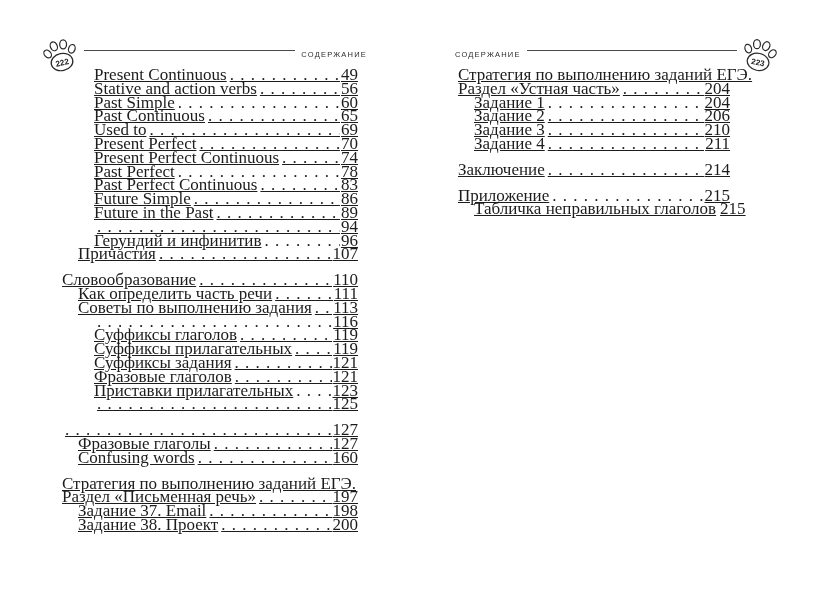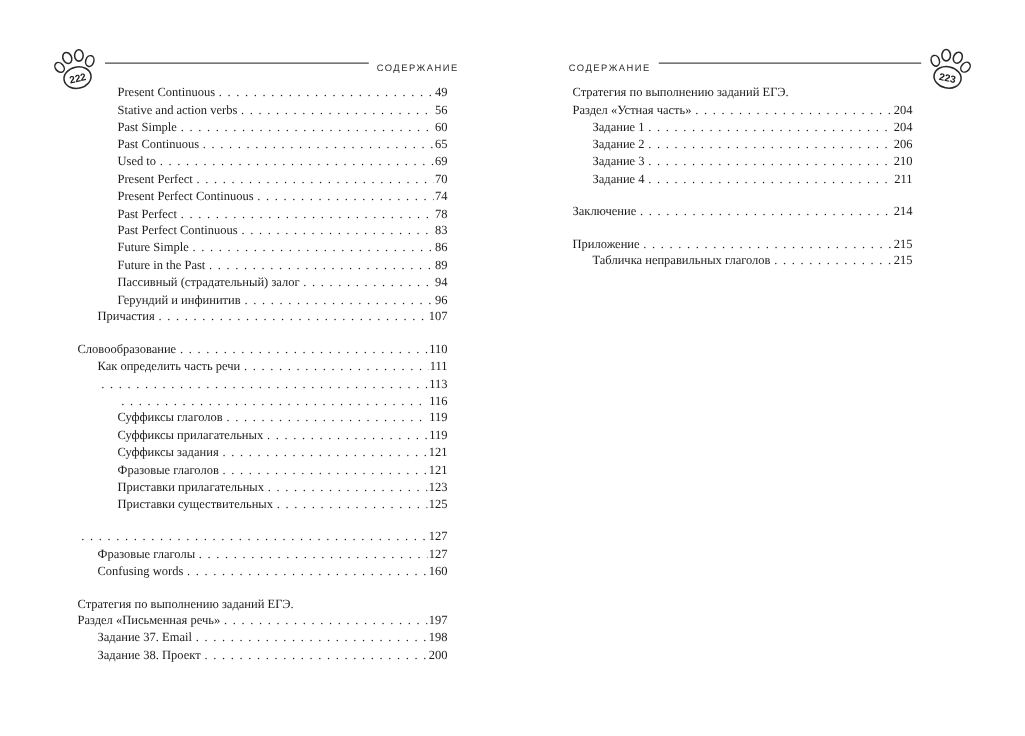--- a/index.html
+++ b/index.html
@@ -44,21 +44,22 @@
   #paw-right { left: 741px; top: 36px; transform: rotate(12deg); }
   .paw svg { width: 100%; height: 100%; }
   .paw text {
     font-family: "Liberation Sans", "DejaVu Sans", sans-serif;
     font-weight: bold;
   }
 
   
   .toc {
     position: absolute;
-    font-size: 10px;
+    font-size: 17px;
+    text-decoration: underline;
   }
   #toc-left  { left: 62px;  top: 68px; width: 296px; }
   #toc-right { left: 458px; top: 68px; width: 272px; }
 
   .toc-entry {
     display: flex;
     align-items: baseline;
     height: 13.8px;
     line-height: 13.8px;
     white-space: nowrap;
@@ -167,21 +168,20 @@
       <span class="entry-text">Future Simple</span>
       <span class="leader"> . . . . . . . . . . . . . . . . . . . . . . . . . . . . . . . . . . . . . . . . . . . . . . . . . . . . . . . . . . . . . . . . . . . . . .</span>
       <span class="entry-page">86</span>
     </div>
     <div class="toc-entry indent-2">
       <span class="entry-text">Future in the Past</span>
       <span class="leader"> . . . . . . . . . . . . . . . . . . . . . . . . . . . . . . . . . . . . . . . . . . . . . . . . . . . . . . . . . . . . . . . . . . . . . .</span>
       <span class="entry-page">89</span>
     </div>
     <div class="toc-entry indent-2">
-      <span class="entry-text">Пассивный (страдательный) залог</span>
       <span class="leader"> . . . . . . . . . . . . . . . . . . . . . . . . . . . . . . . . . . . . . . . . . . . . . . . . . . . . . . . . . . . . . . . . . . . . . .</span>
       <span class="entry-page">94</span>
     </div>
     <div class="toc-entry indent-2">
       <span class="entry-text">Герундий и инфинитив</span>
       <span class="leader"> . . . . . . . . . . . . . . . . . . . . . . . . . . . . . . . . . . . . . . . . . . . . . . . . . . . . . . . . . . . . . . . . . . . . . .</span>
       <span class="entry-page">96</span>
     </div>
     <div class="toc-entry indent-1">
       <span class="entry-text">Причастия</span>
@@ -192,20 +192,21 @@
       <span class="entry-text">Словообразование</span>
       <span class="leader"> . . . . . . . . . . . . . . . . . . . . . . . . . . . . . . . . . . . . . . . . . . . . . . . . . . . . . . . . . . . . . . . . . . . . . .</span>
       <span class="entry-page">110</span>
     </div>
     <div class="toc-entry indent-1">
       <span class="entry-text">Как определить часть речи</span>
       <span class="leader"> . . . . . . . . . . . . . . . . . . . . . . . . . . . . . . . . . . . . . . . . . . . . . . . . . . . . . . . . . . . . . . . . . . . . . .</span>
       <span class="entry-page">111</span>
     </div>
     <div class="toc-entry indent-1">
+      <span class="entry-text">Советы по выполнению задания</span>
       <span class="leader"> . . . . . . . . . . . . . . . . . . . . . . . . . . . . . . . . . . . . . . . . . . . . . . . . . . . . . . . . . . . . . . . . . . . . . .</span>
       <span class="entry-page">113</span>
     </div>
     <div class="toc-entry indent-2">
       <span class="leader"> . . . . . . . . . . . . . . . . . . . . . . . . . . . . . . . . . . . . . . . . . . . . . . . . . . . . . . . . . . . . . . . . . . . . . .</span>
       <span class="entry-page">116</span>
     </div>
     <div class="toc-entry indent-2">
       <span class="entry-text">Суффиксы глаголов</span>
       <span class="leader"> . . . . . . . . . . . . . . . . . . . . . . . . . . . . . . . . . . . . . . . . . . . . . . . . . . . . . . . . . . . . . . . . . . . . . .</span>
@@ -225,21 +226,20 @@
       <span class="entry-text">Фразовые глаголов</span>
       <span class="leader"> . . . . . . . . . . . . . . . . . . . . . . . . . . . . . . . . . . . . . . . . . . . . . . . . . . . . . . . . . . . . . . . . . . . . . .</span>
       <span class="entry-page">121</span>
     </div>
     <div class="toc-entry indent-2">
       <span class="entry-text">Приставки прилагательных</span>
       <span class="leader"> . . . . . . . . . . . . . . . . . . . . . . . . . . . . . . . . . . . . . . . . . . . . . . . . . . . . . . . . . . . . . . . . . . . . . .</span>
       <span class="entry-page">123</span>
     </div>
     <div class="toc-entry indent-2">
-      <span class="entry-text">Приставки существительных</span>
       <span class="leader"> . . . . . . . . . . . . . . . . . . . . . . . . . . . . . . . . . . . . . . . . . . . . . . . . . . . . . . . . . . . . . . . . . . . . . .</span>
       <span class="entry-page">125</span>
     </div>
     <div class="toc-entry indent-0 space-before">
       <span class="leader"> . . . . . . . . . . . . . . . . . . . . . . . . . . . . . . . . . . . . . . . . . . . . . . . . . . . . . . . . . . . . . . . . . . . . . .</span>
       <span class="entry-page">127</span>
     </div>
     <div class="toc-entry indent-1">
       <span class="entry-text">Фразовые глаголы</span>
       <span class="leader"> . . . . . . . . . . . . . . . . . . . . . . . . . . . . . . . . . . . . . . . . . . . . . . . . . . . . . . . . . . . . . . . . . . . . . .</span>

